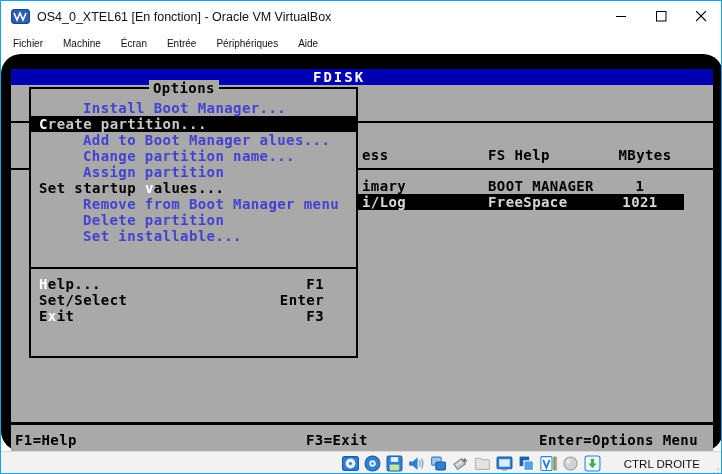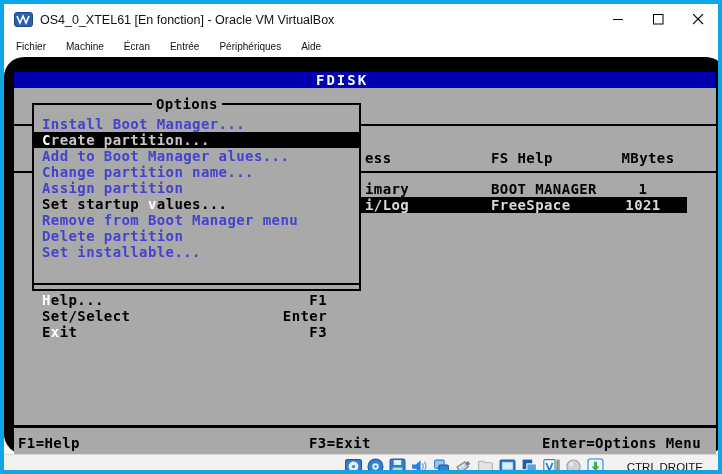--- a/index.html
+++ b/index.html
@@ -1,19 +1,19 @@
 <!DOCTYPE html>
 <html><head>
 <meta charset="utf-8">
 <style>
   * { margin:0; padding:0; box-sizing:border-box; }
   html,body { background:#333; }
   .vbwindow {
     position:relative; width:722px; height:474px;
-    background:#ffffff; border:4px solid #0ea5e9; overflow:hidden;
+    background:#ffffff; border:1px solid #0ea5e9; overflow:hidden;
     font-family:"Liberation Sans", sans-serif;
   }
   
   .titlebar {
     position:absolute; left:0; top:0; width:100%; height:31px;
     background:#ffffff; display:flex; align-items:center;
   }
   .vbicon { margin-left:10px; width:19px; height:15px; display:inline-block; }
   .titletext { margin-left:7px; font-size:12.5px; color:#111; }
   .winbtns { position:absolute; right:0; top:0; height:31px; display:flex; }
@@ -34,26 +34,26 @@
   .vmscreen .abs { position:absolute; white-space:pre; }
   .graybody { position:absolute; left:10px; top:31px; width:702px; height:366px; background:#a9a9a9; }
   .bluebar  { position:absolute; left:10px; top:15px; width:702px; height:16px; background:#0000b2; }
   .fdisktitle { position:absolute; left:312px; top:15px; color:#fff; letter-spacing:2px; }
   .hline { position:absolute; left:10px; width:702px; height:2px; background:#000; }
   .rowhl { position:absolute; background:#000; }
   .col3 { text-align:center; width:78px; }
   .statusline span { position:absolute; top:378px; }
   
   .optbox {
-    position:absolute; left:28px; top:46px; width:329px; height:188px;
+    position:absolute; left:28px; top:33px; width:329px; height:271px;
     background:#a9a9a9; border:2px solid #000;
   }
   .opttitle { position:absolute; top:-9px; left:118px; background:#a9a9a9; padding:0 4px; color:#000; }
   .mi { position:absolute; left:0; right:0; height:16px; padding-left:8px; white-space:pre; }
-  .mi.blue { color:#4343cf; }
+  .mi.blue { color:#4343cf;margin-left:44px; }
   .mi.normal { color:#000; }
   .mi.selected { background:#000; color:#c8c8c8; }
   .mi .accel { color:#fff; }
   .optsep { position:absolute; left:0; right:0; top:178px; height:2px; background:#000; }
   .mi .key { position:absolute; right:32px; }
   
   .statusbar {
     position:absolute; left:0; top:450px; width:722px; height:24px;
     background:#f2f2f2; border-top:1px solid #d9d9d9;
     display:flex; align-items:center; justify-content:flex-end;

